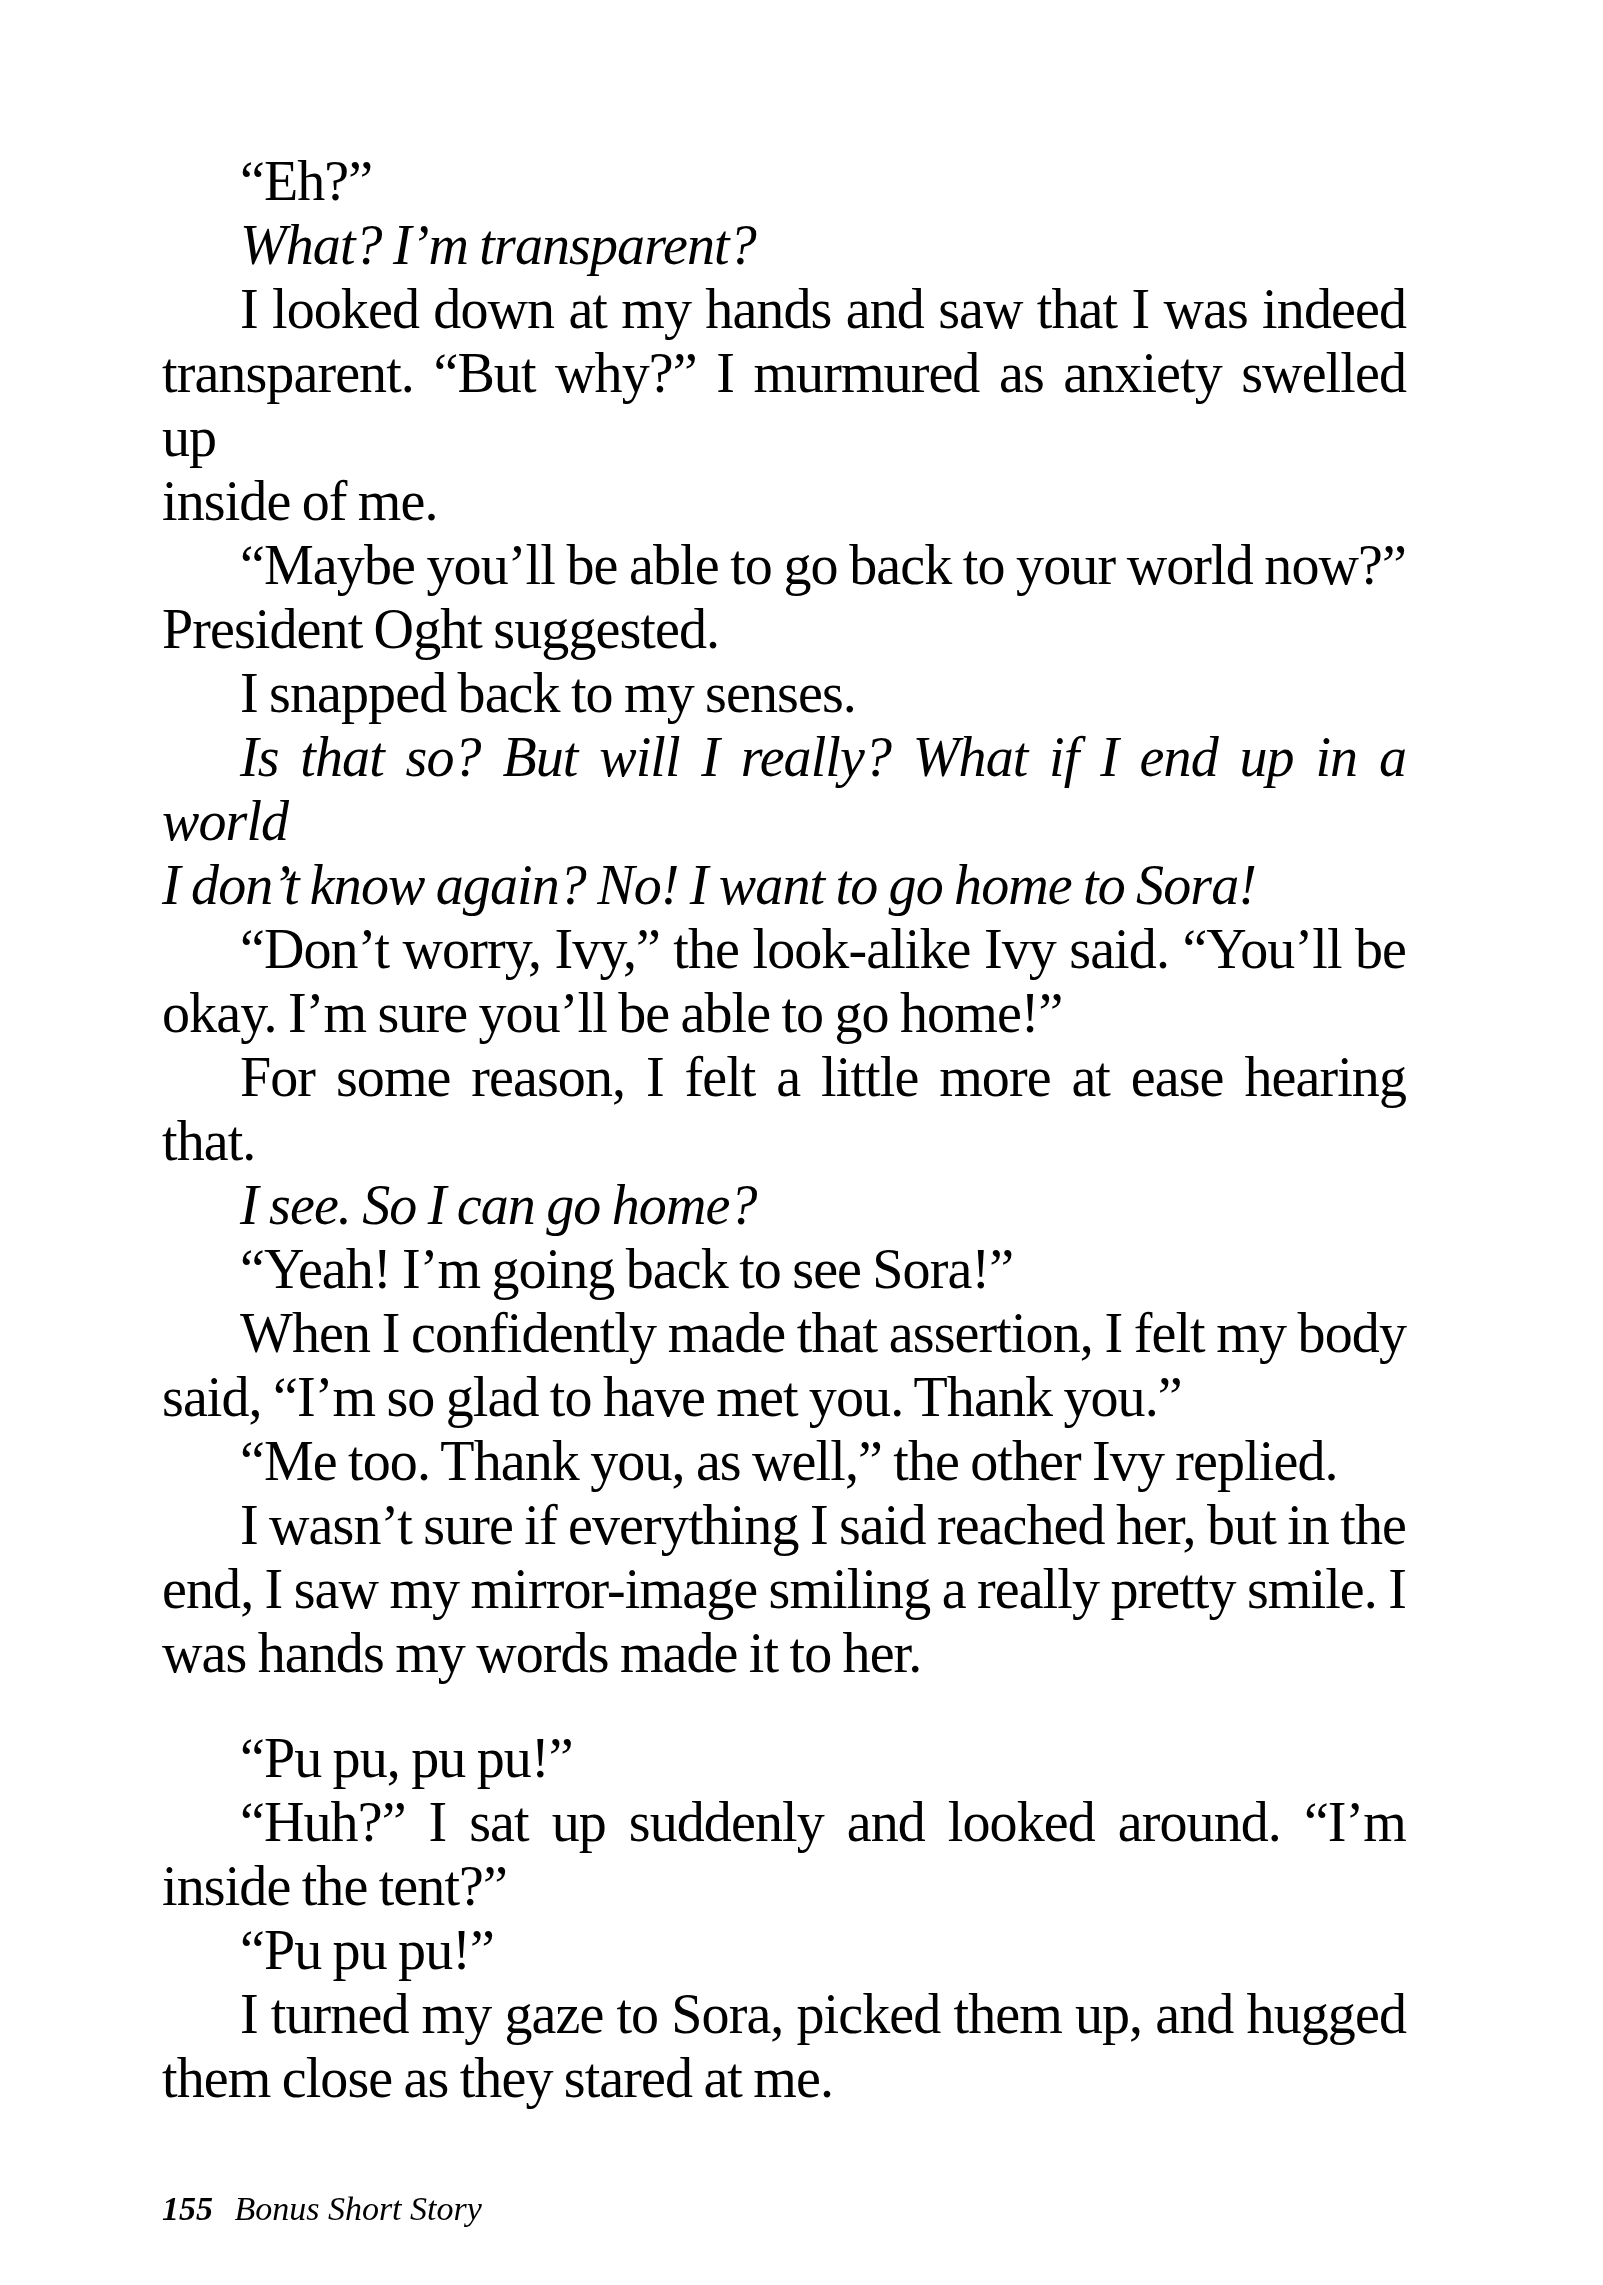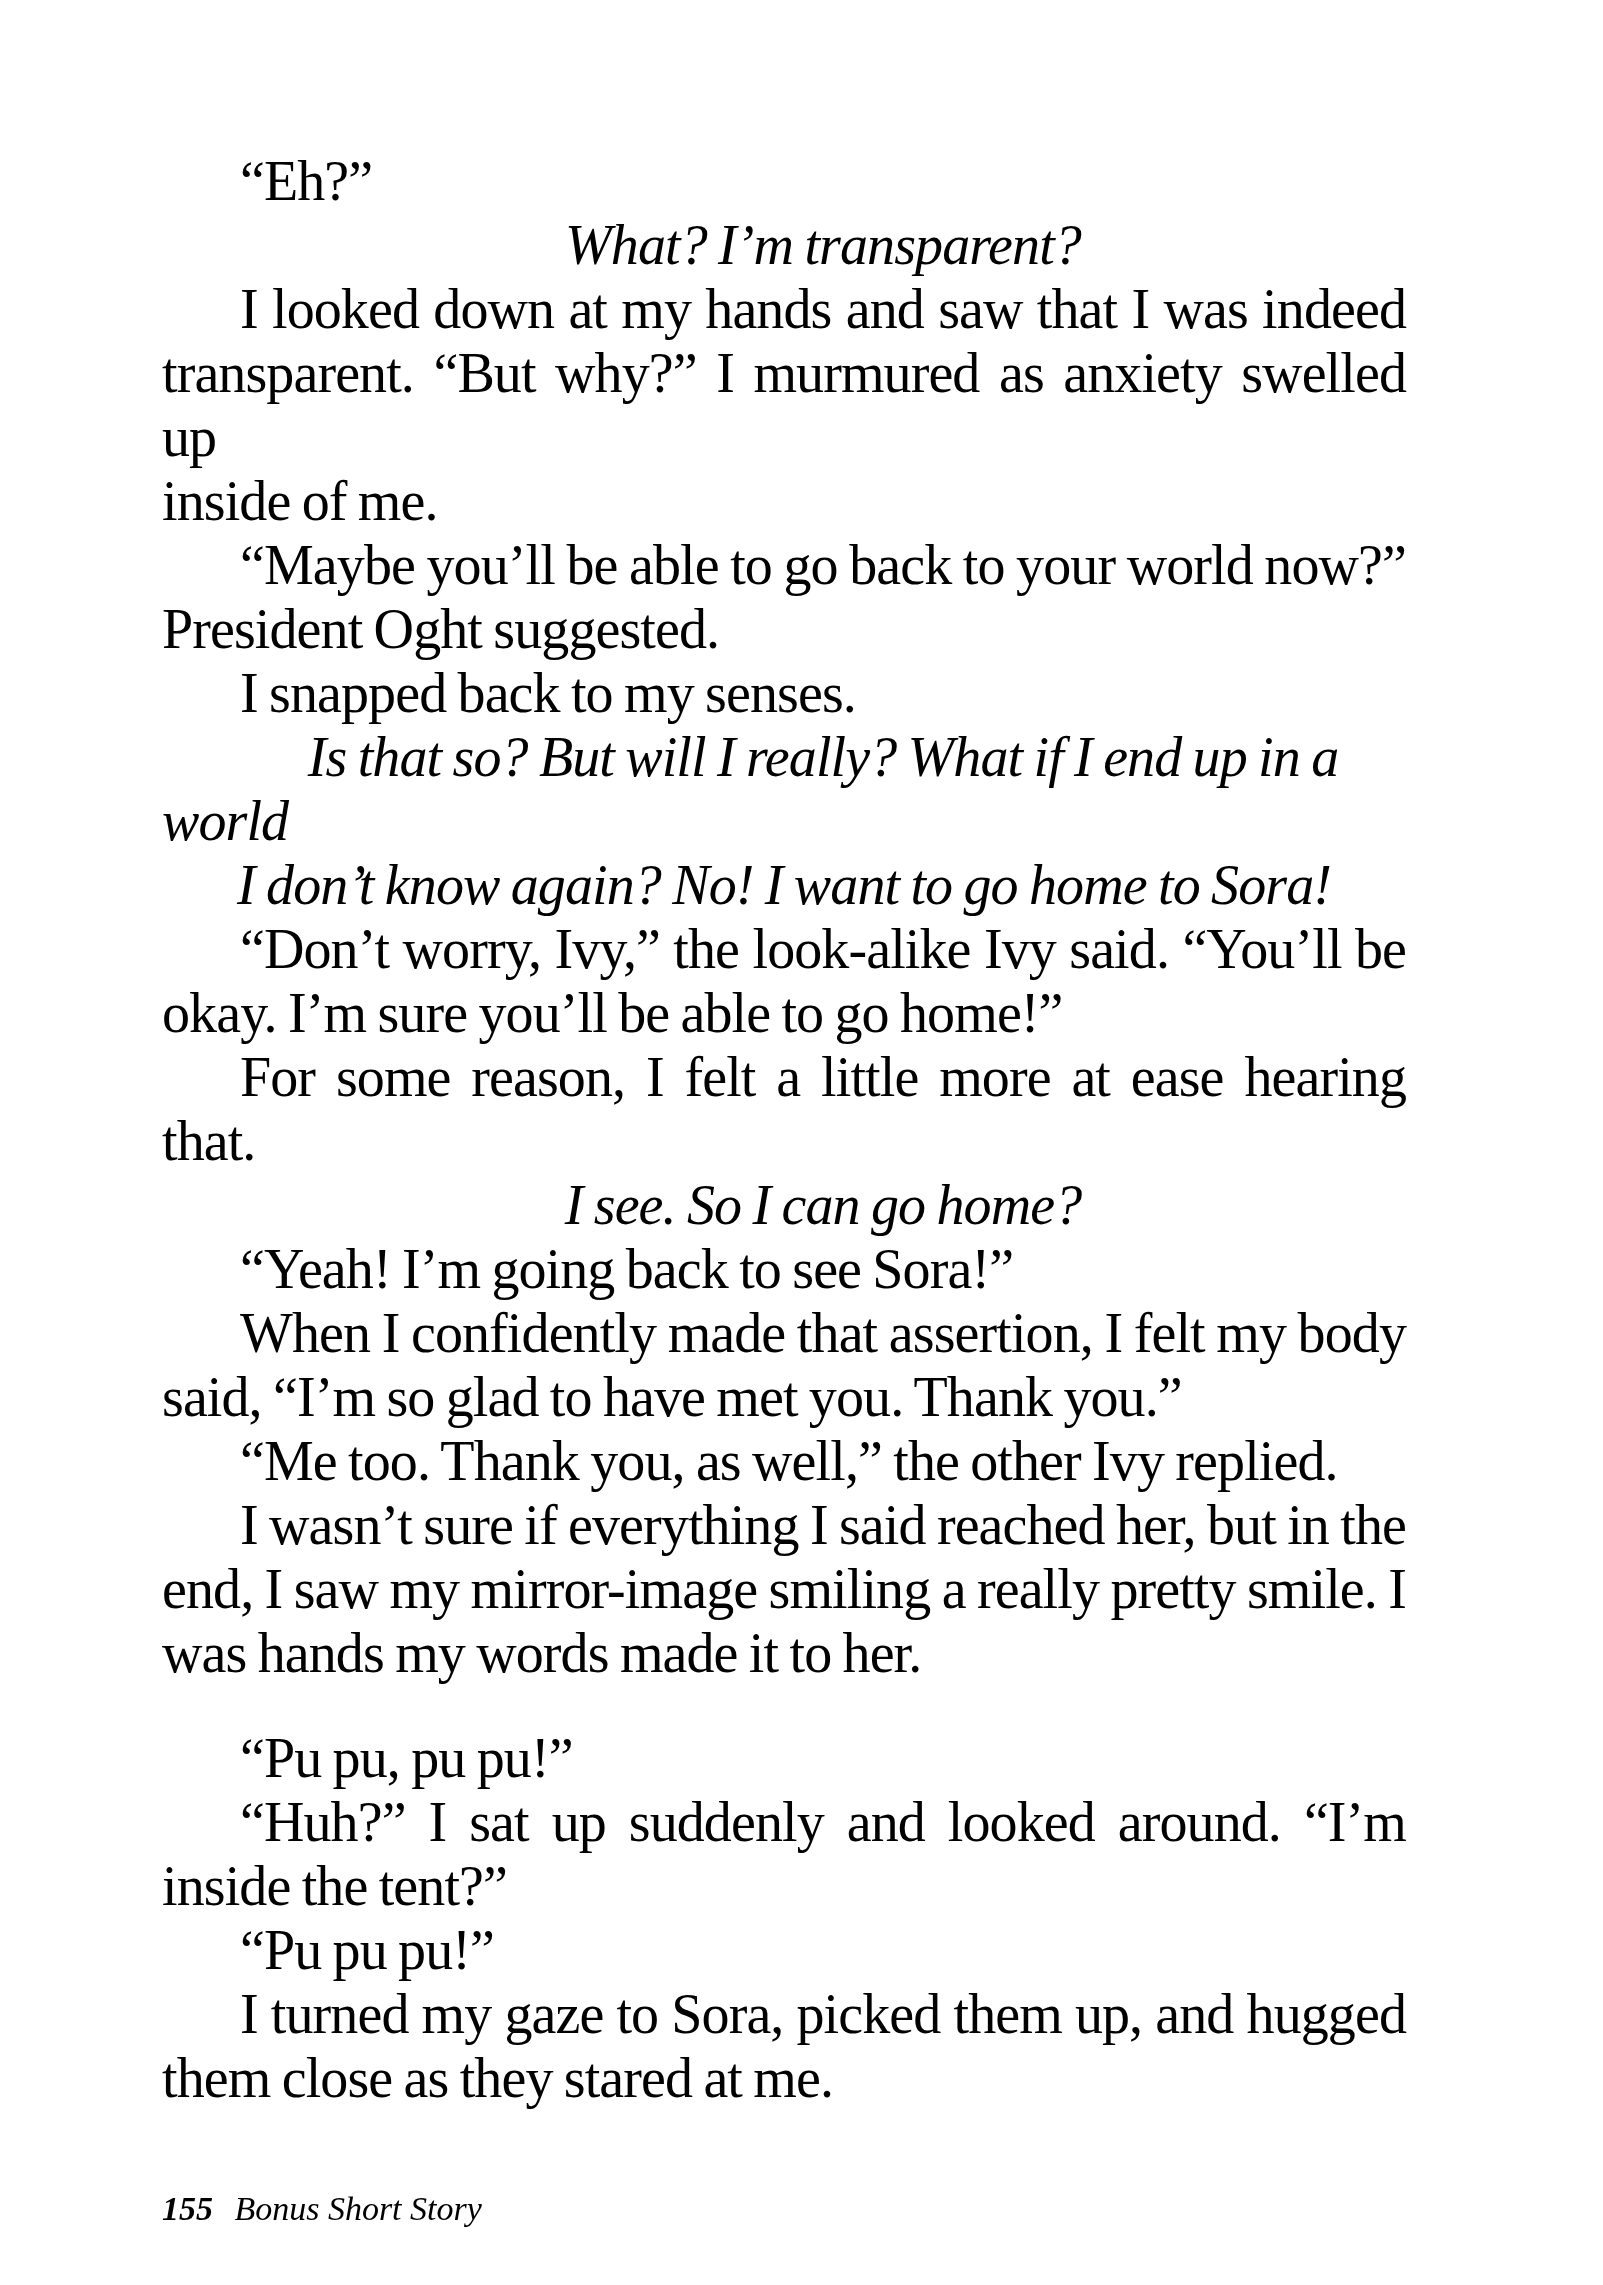--- a/index.html
+++ b/index.html
@@ -16,21 +16,21 @@
     left:162px; top:149px;
     width:1244px;
     font-size:56px;
     line-height:64px;
     letter-spacing:-0.9px;
     word-spacing:-1.8px;
   }
   .line { text-align:left; }
   .line.justify { text-align:justify; text-align-last:justify; }
   .line.indent { text-indent:78px; }
-  .line.italic { font-style:italic;text-align:center; }
+  .line.italic { font-style:italic; }
   .line.gap { margin-top:41px; }
   .footer {
     position:absolute;
     left:162px; top:2184px;
     font-size:34px;
     line-height:50px;
     font-style:italic;
     white-space:nowrap;
   }
   .pagenum { font-weight:bold; margin-right:21.4px; }

